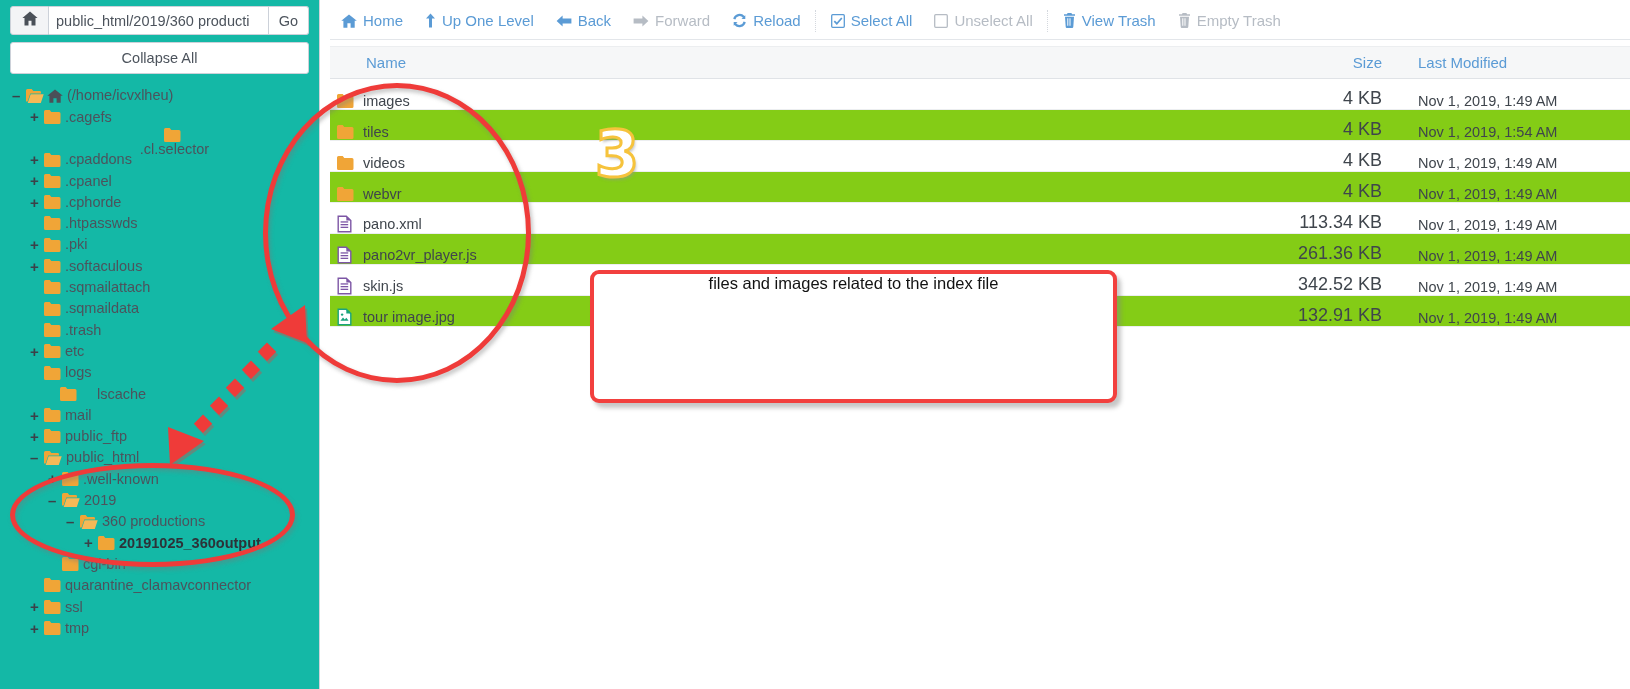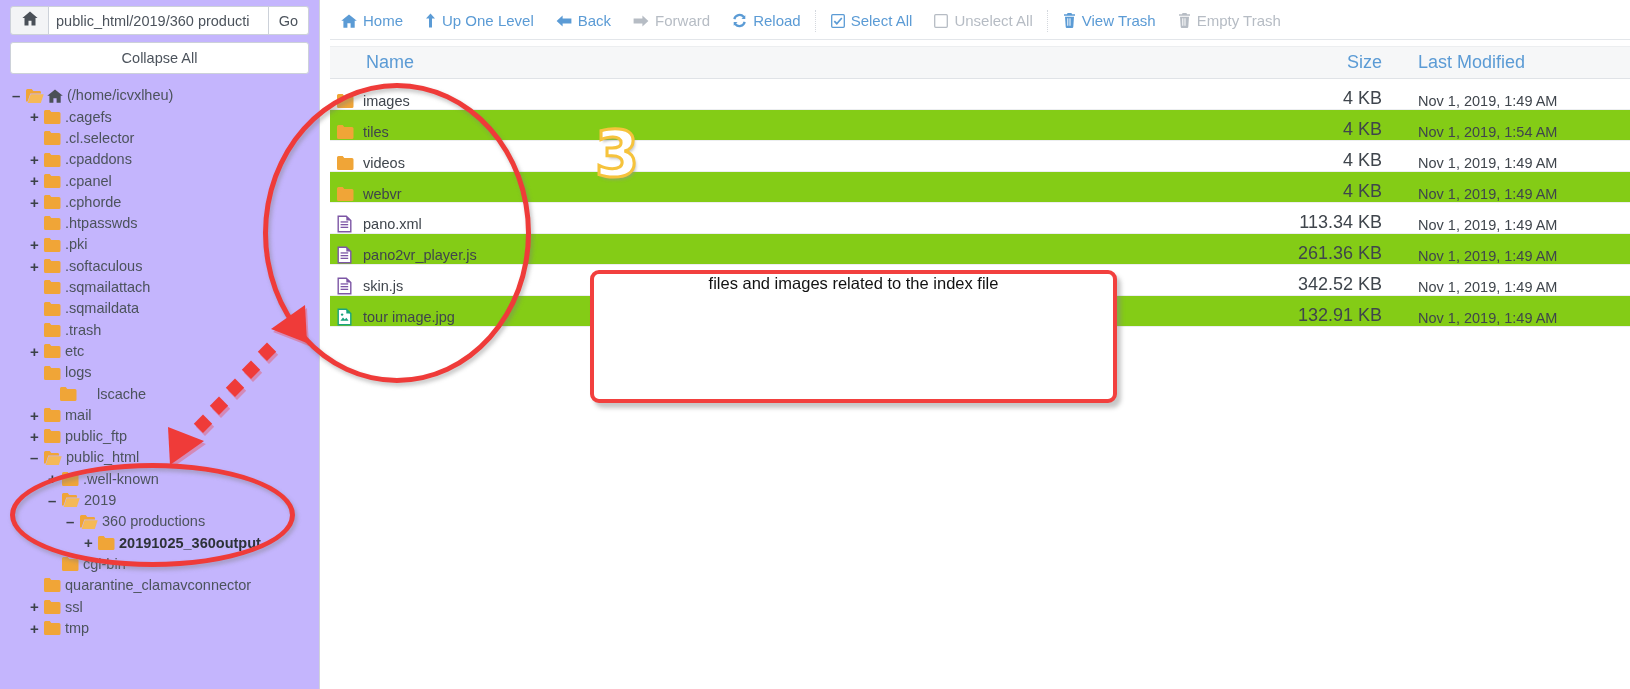--- a/index.html
+++ b/index.html
@@ -16,21 +16,21 @@
     background: #ffffff;
   }
 
   
   #sidebar {
     position: absolute;
     left: 0; top: 0;
     width: 320px; height: 689px;
     border-right: 1px solid #cfd3da;
     box-sizing: border-box;
-    background: #c4b5fd;
+    background: #14b8a6;
   }
   .path-row {
     display: flex;
     align-items: stretch;
     margin: 6px 10px 0 10px;
     height: 29px;
   }
   .home-btn {
     width: 37px;
     border: 1px solid #ccd1d9;
@@ -142,21 +142,21 @@
   }
   .thead {
     display: flex;
     align-items: center;
     height: 31px;
     background: #f6f7f8;
     border-bottom: 1px solid #e0e3e7;
     border-top: 1px solid #eceef0;
   }
   .thead .th {
-    font-size: 18px;
+    font-size: 15px;
     color: #5b9bd5;
     cursor: pointer;
   }
   .col-name  { width: 925px; padding-left: 36px; box-sizing: border-box; }
   .col-size  { width: 120px; text-align: right; box-sizing: border-box; padding-right: 18px;}
   .col-mod   { width: 230px; box-sizing: border-box; padding-left: 18px;}
 
   .trow {
     display: flex;
     align-items: flex-end;
@@ -273,21 +273,21 @@
         </div>
         <div class="tnode" style="padding-left: 18px;">
           <span class="toggle">+</span>
           <span class="folder">
             <svg width="17" height="14" viewBox="0 0 17 14">
               <path fill="#f0a537" d="M0 1.5A1.5 1.5 0 011.5 0h4.2l1.6 1.9H15A1.5 1.5 0 0116.5 3.4v9A1.5 1.5 0 0115 13.9H1.5A1.5 1.5 0 010 12.4z"></path>
             </svg>
           </span>
           <span class="tlabel">.cagefs</span>
         </div>
-        <div class="tnode" style="padding-left: 18px;">
+        <div class="tnode" style="padding-left: 18px; flex-direction: column;">
           <span class="toggle"></span>
           <span class="folder">
             <svg width="17" height="14" viewBox="0 0 17 14">
               <path fill="#f0a537" d="M0 1.5A1.5 1.5 0 011.5 0h4.2l1.6 1.9H15A1.5 1.5 0 0116.5 3.4v9A1.5 1.5 0 0115 13.9H1.5A1.5 1.5 0 010 12.4z"></path>
             </svg>
           </span>
           <span class="tlabel">.cl.selector</span>
         </div>
         <div class="tnode" style="padding-left: 18px;">
           <span class="toggle">+</span>

